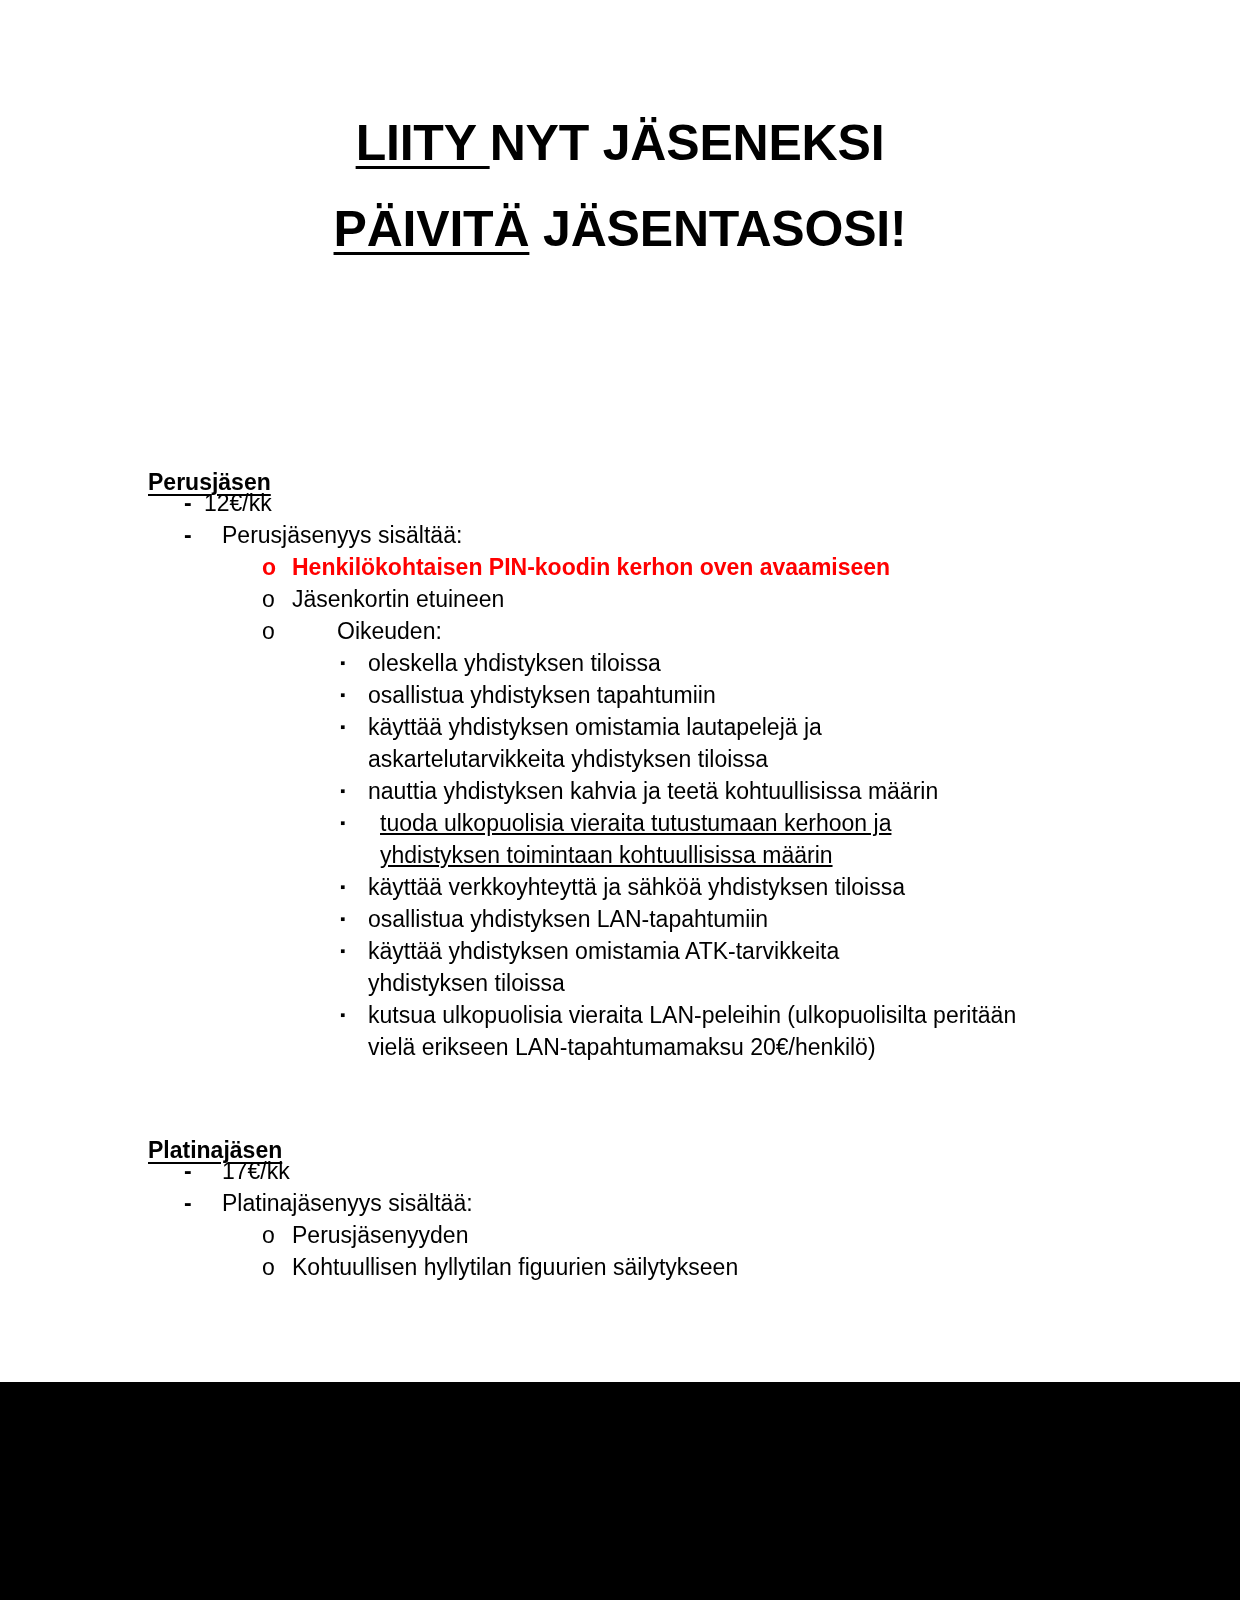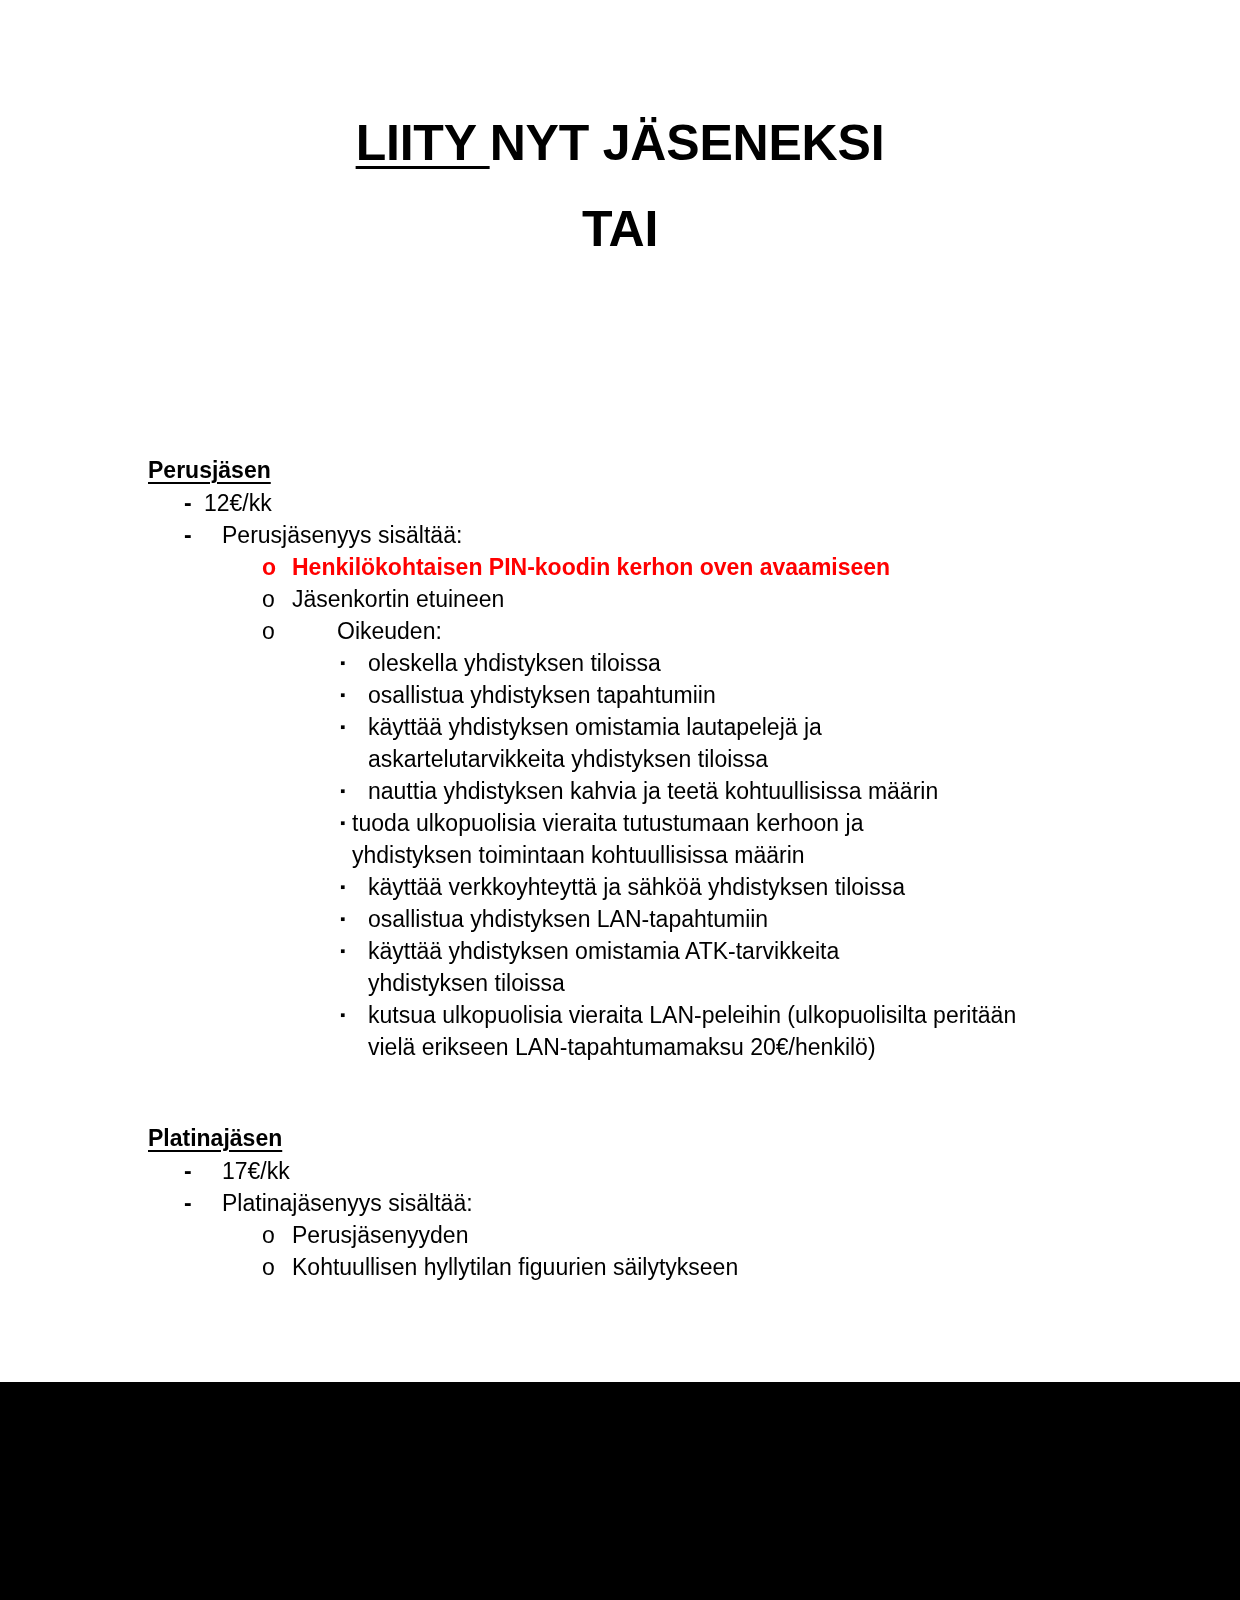--- a/index.html
+++ b/index.html
@@ -66,20 +66,21 @@
 
   .section-heading {
     position: absolute;
     font-size: 23px;
     font-weight: bold;
     line-height: 30px;
     text-decoration: underline;
     text-decoration-thickness: 2px;
     text-underline-offset: 4px;
     white-space: nowrap;
+    margin-top: 12px;
   }
 
   .lvl1, .lvl2, .lvl3 {
     position: absolute;
     font-size: 23px;
     line-height: 32px;
     white-space: nowrap;
   }
   .lvl3.wrap {
     white-space: normal;
@@ -106,21 +107,21 @@
     font-weight: bold;
   }
 </style>
 </head>
 <body>
 
 <div id="page">
 
   <div class="title-block">
     <div class="title-line"><span class="u">LIITY </span><span>NYT JÄSENEKSI</span></div>
-    <div class="title-line"><span>TAI</span></div>
+    <div class="title-line"><span class="u">PÄIVITÄ</span><span> JÄSENTASOSI!</span></div>
   </div>
 
   <div class="content">
 
     <div class="section-heading" style="left:148px; top:455px;">Perusjäsen</div>
 
     <span class="bullet dash" style="left:184px; top:487px;">-</span>
     <div class="lvl1" style="left:204px; top:487px;">12€/kk</div>
 
     <span class="bullet dash" style="left:184px; top:519px;">-</span>
@@ -141,21 +142,21 @@
     <span class="bullet sq" style="left:340px; top:679px;">▪</span>
     <div class="lvl3" style="left:368px; top:679px;">osallistua yhdistyksen tapahtumiin</div>
 
     <span class="bullet sq" style="left:340px; top:711px;">▪</span>
     <div class="lvl3 wrap" style="left:368px; top:711px; width:535px;">käyttää yhdistyksen omistamia lautapelejä ja askartelutarvikkeita yhdistyksen tiloissa</div>
 
     <span class="bullet sq" style="left:340px; top:775px;">▪</span>
     <div class="lvl3" style="left:368px; top:775px;">nauttia yhdistyksen kahvia ja teetä kohtuullisissa määrin</div>
 
     <span class="bullet sq" style="left:340px; top:807px;">▪</span>
-    <div class="lvl3 wrap" style="left:352px; top:807px; width:605px;">tuoda ulkopuolisia vieraita tutustumaan kerhoon ja yhdistyksen toimintaan kohtuullisissa määrin</div>
+    <div class="lvl3 wrap" style="left:380px; top:807px; width:605px;text-decoration:underline;">tuoda ulkopuolisia vieraita tutustumaan kerhoon ja yhdistyksen toimintaan kohtuullisissa määrin</div>
 
     <span class="bullet sq" style="left:340px; top:871px;">▪</span>
     <div class="lvl3" style="left:368px; top:871px;">käyttää verkkoyhteyttä ja sähköä yhdistyksen tiloissa</div>
 
     <span class="bullet sq" style="left:340px; top:903px;">▪</span>
     <div class="lvl3" style="left:368px; top:903px;">osallistua yhdistyksen LAN-tapahtumiin</div>
 
     <span class="bullet sq" style="left:340px; top:935px;">▪</span>
     <div class="lvl3 wrap" style="left:368px; top:935px; width:560px;">käyttää yhdistyksen omistamia ATK-tarvikkeita yhdistyksen tiloissa</div>
 

